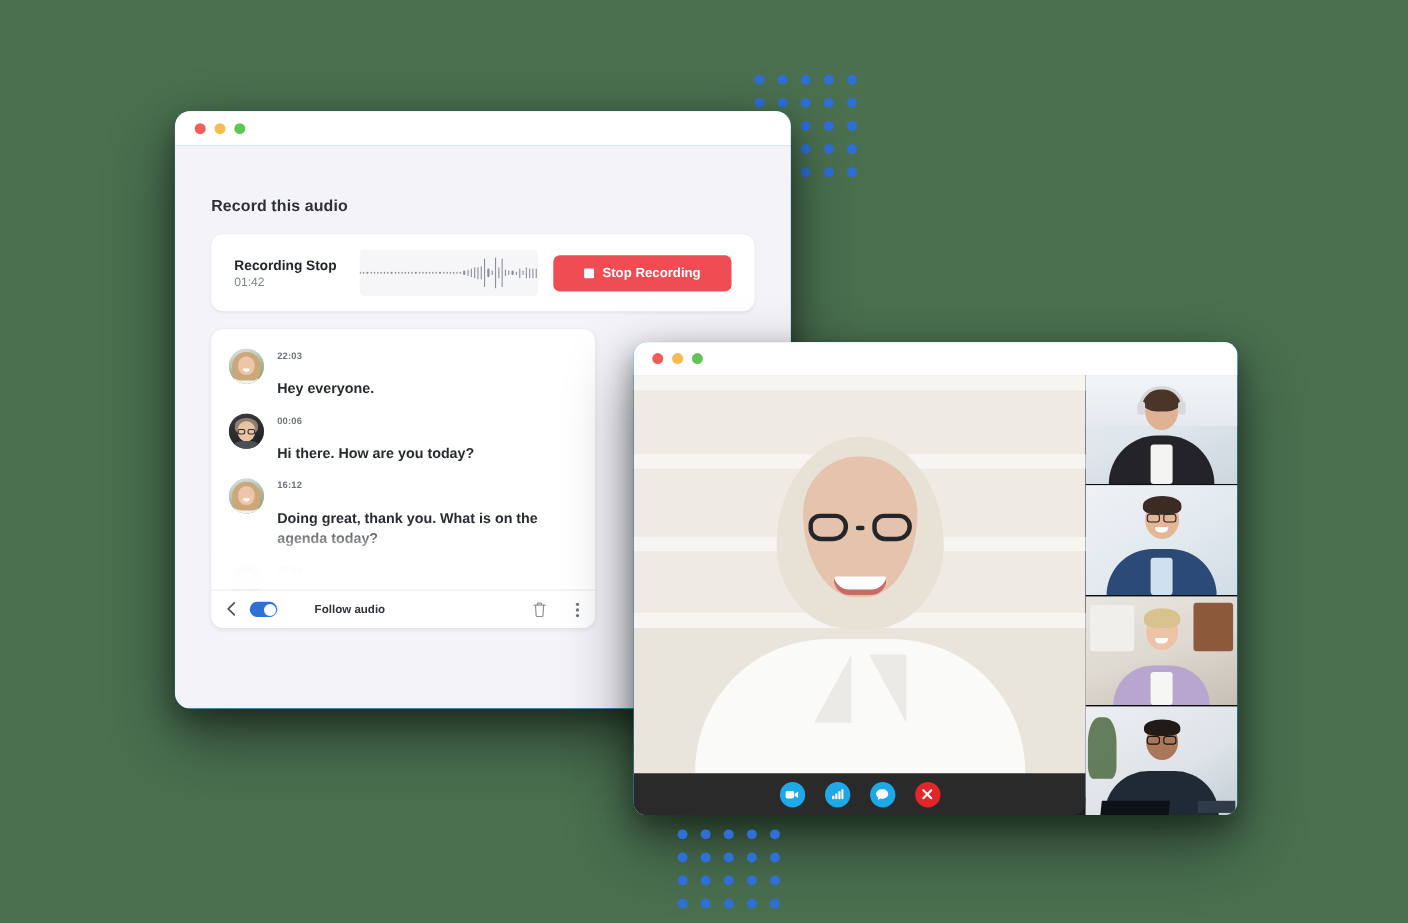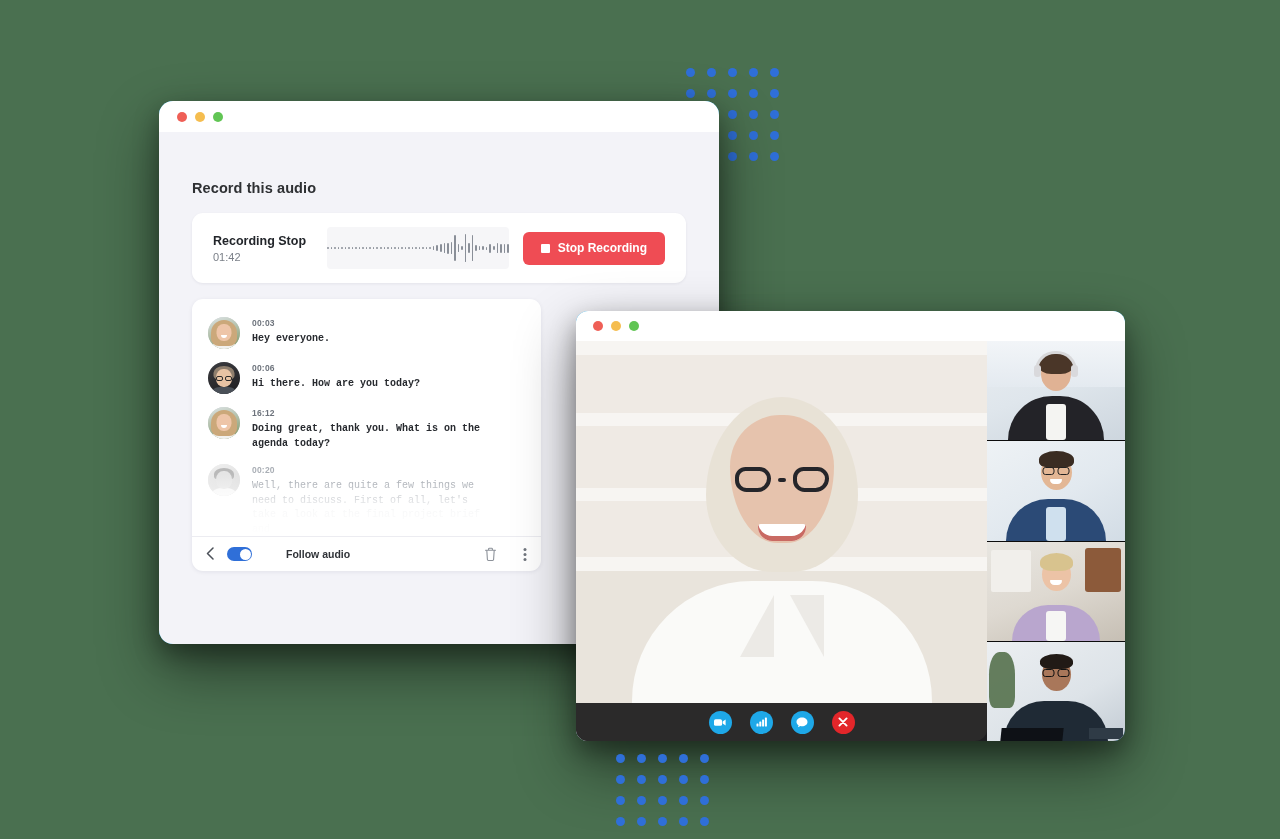--- a/index.html
+++ b/index.html
@@ -99,21 +99,21 @@
     border-radius: 1px;
     display: block;
   }
 
   .stop-btn {
     background: #ef4c54;
     color: #ffffff;
     border: none;
     border-radius: 6px;
     height: 33px;
-    padding: 0 18px;
+    padding: 0 28px;
     display: flex; align-items: center; gap: 8px;
     font-size: 12px; font-weight: bold;
     font-family: "Liberation Sans", sans-serif;
     cursor: pointer;
     white-space: nowrap;
   }
   .stop-square { width: 9px; height: 9px; background: #fff; border-radius: 1px; display:block; }
 
   .transcript-head { margin-top: 36px; }
 
@@ -135,22 +135,22 @@
   }
   .t-row { display: flex; gap: 12px; margin-bottom: 13px; }
   .t-avatar {
     width: 32px; height: 32px; border-radius: 50%;
     flex: 0 0 32px; overflow: hidden; position: relative;
     background: #cfd4d8;
   }
   .t-body { padding-top: 1px; }
   .t-time { font-size: 8.5px; color: #6d737c; font-weight: bold; letter-spacing: .2px; }
   .t-text {
-    font-size: 10px; font-weight: bold; color: #272a2f;
-    margin-top: 4px; line-height: 1.45; max-width: 240px; font-family: Liberation Mono, monospace;
+    font-size: 13px; font-weight: bold; color: #272a2f;
+    margin-top: 16px; line-height: 1.45; max-width: 240px;
   }
   .t-row.faded .t-text { color: #9ba0a8; font-weight: normal; }
   .t-row.faded .t-time { color: #a9aeb5; }
   .fade-mask {
     position: absolute; left: 0; right: 0; bottom: 0; height: 62px;
     background: linear-gradient(to bottom, rgba(255,255,255,0) 0%, rgba(255,255,255,0.93) 60%, #fff 100%);
     pointer-events: none;
   }
 
   .transcript-footer {
@@ -421,21 +421,21 @@
         <div class="transcript-list" id="transcript-list">
           <div class="t-row">
               <div class="t-avatar">
                 <span class="av-bg" style="background:linear-gradient(160deg,#dfe5e8,#7c9460)"></span>
                 <span class="av-body" style="width:30px;height:11px;background:#f2f2f0"></span>
                 <span class="av-hair" style="top:3px;width:26px;height:26px;background:#cba87a"></span>
                 <span class="av-face" style="top:7px;width:15px;height:17px;background:#eec5a8"></span>
                 <span style="position:absolute;left:50%;margin-left:-3px;top:18px;width:6px;height:3px;background:#fff;border-radius:0 0 4px 4px"></span>
               </div>
               <div class="t-body">
-                <div class="t-time">00:03</div>
+                <div class="t-time">22:03</div>
                 <div class="t-text">Hey everyone.</div>
               </div>
             </div>
             <div class="t-row">
               <div class="t-avatar">
                 <span class="av-bg" style="background:linear-gradient(160deg,#3c3c40,#1d1d20)"></span>
                 <span class="av-body" style="width:30px;height:11px;background:#4a5058"></span>
                 <span class="av-hair" style="top:4px;width:21px;height:14px;background:#8f7f6e"></span>
                 <span class="av-face" style="top:7px;width:16px;height:18px;background:#e8c3a4"></span>
                 <span class="av-gl" style="top:14px">

